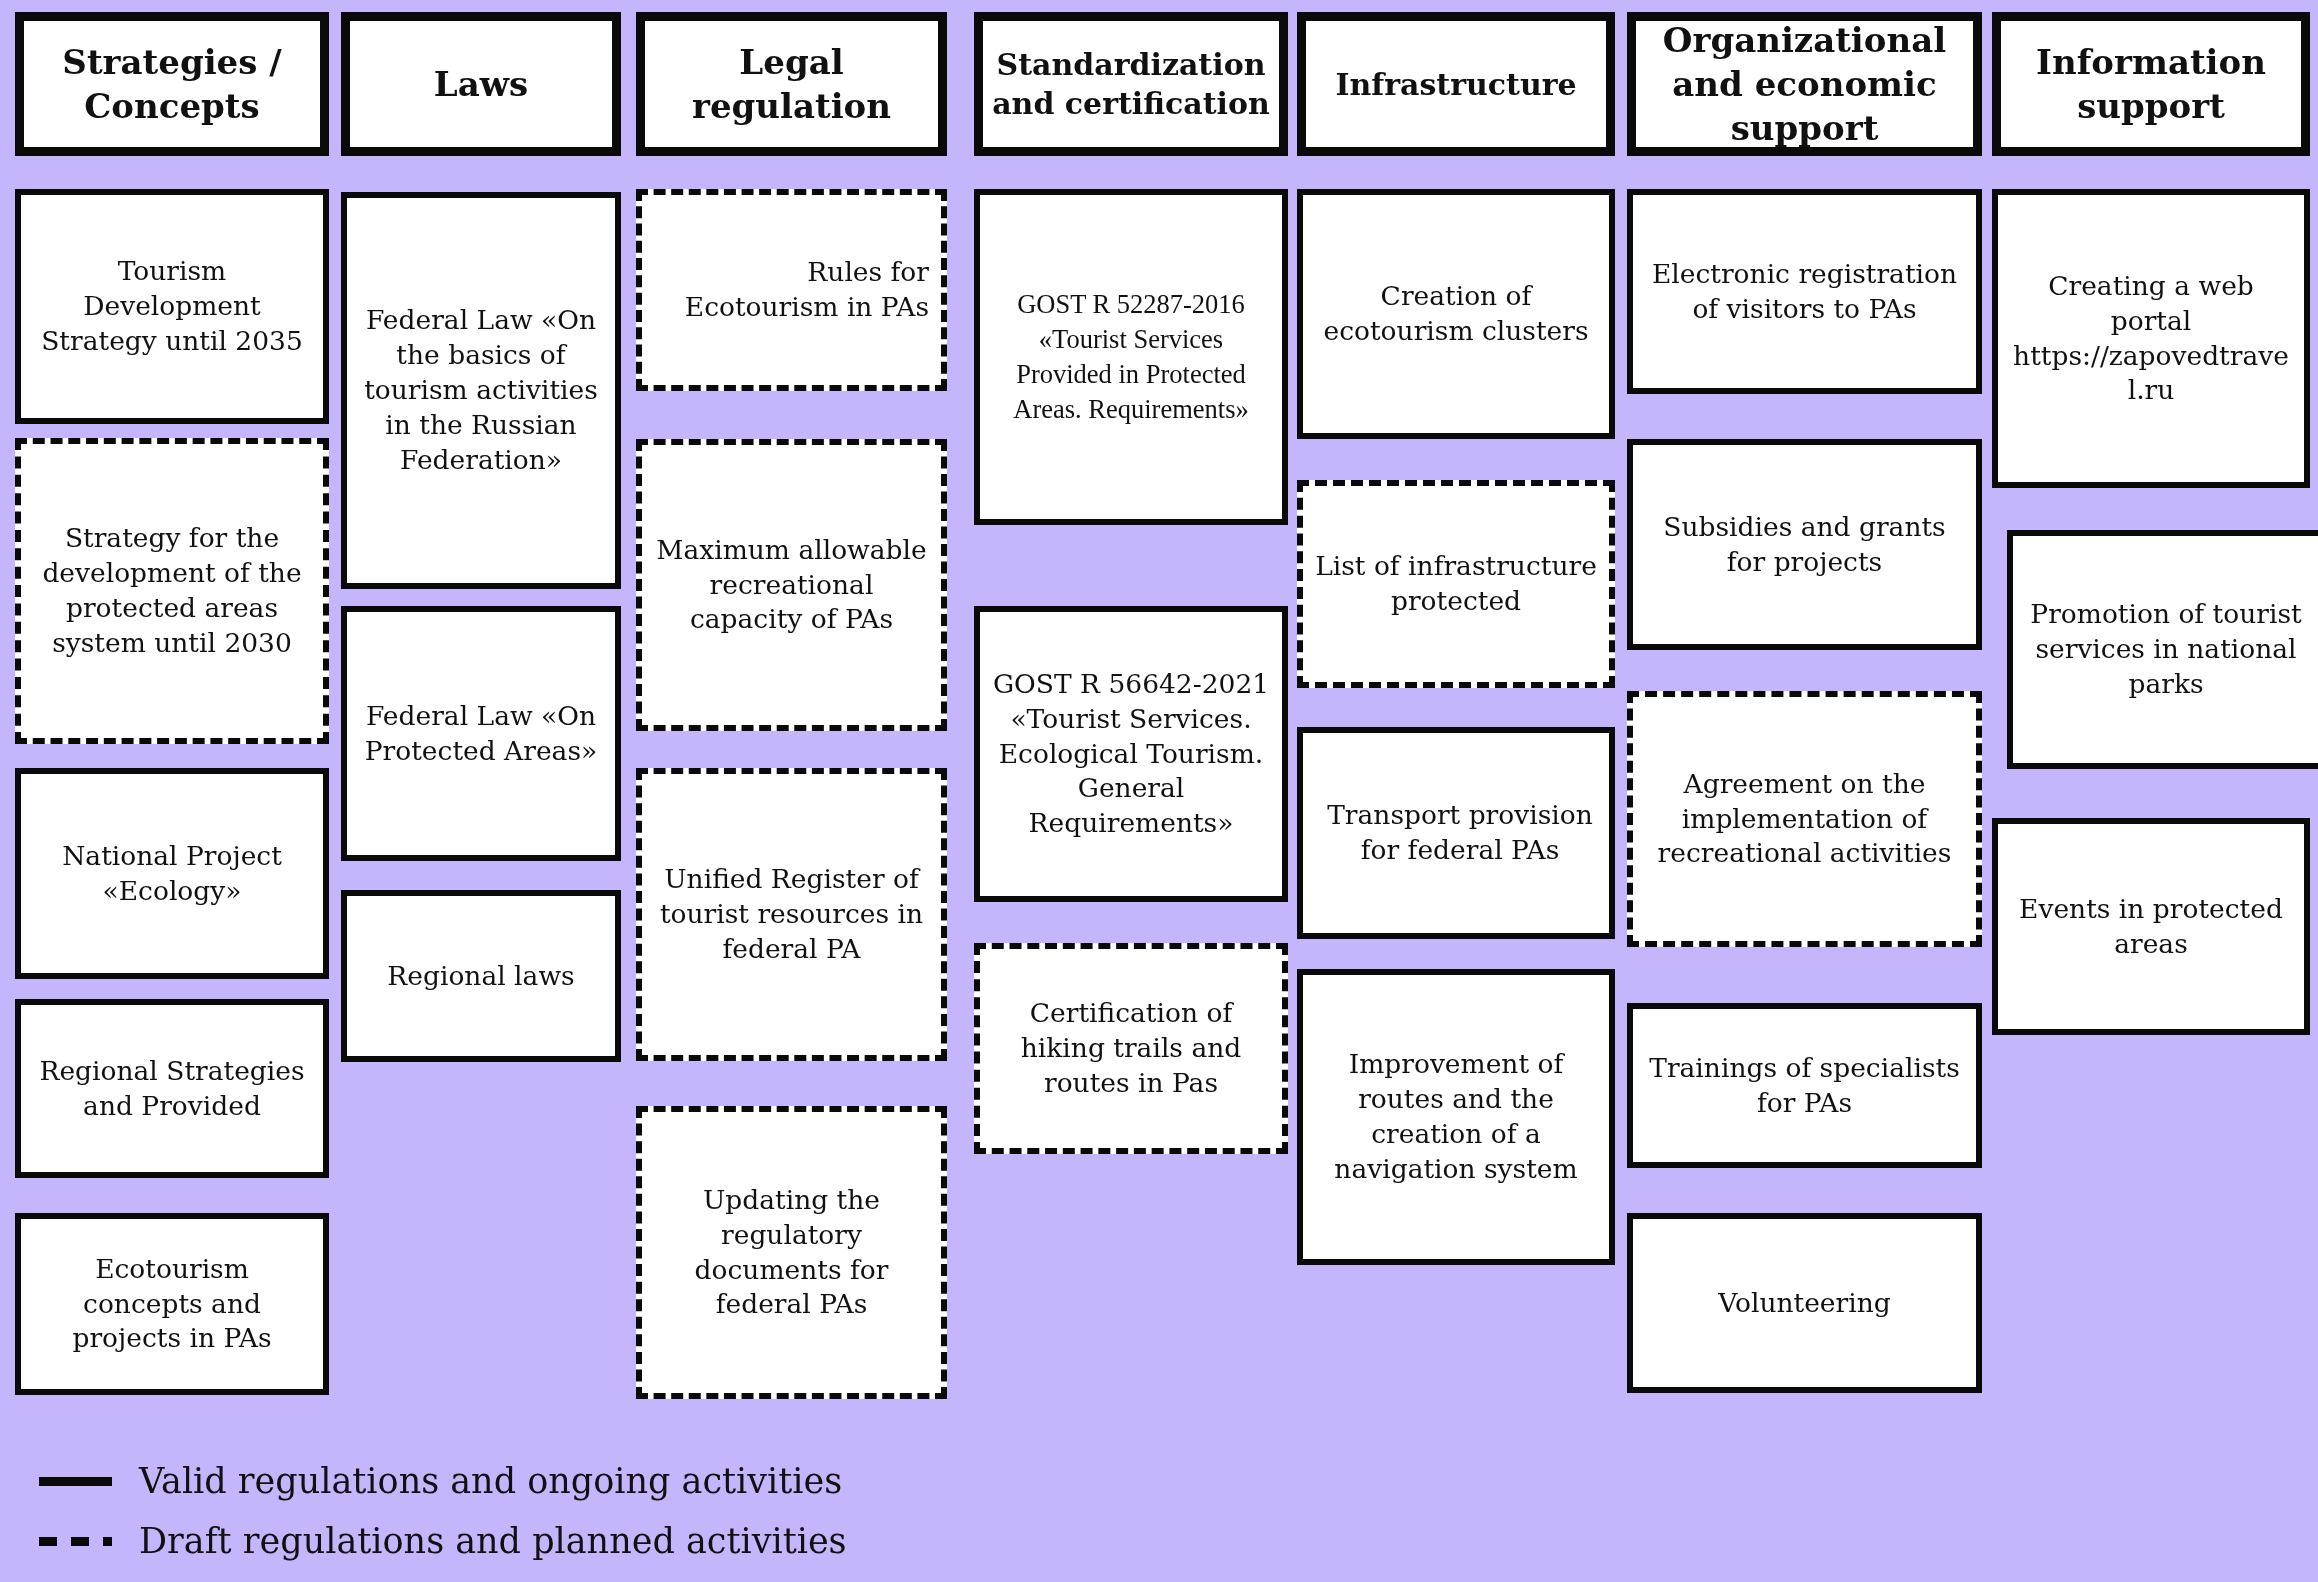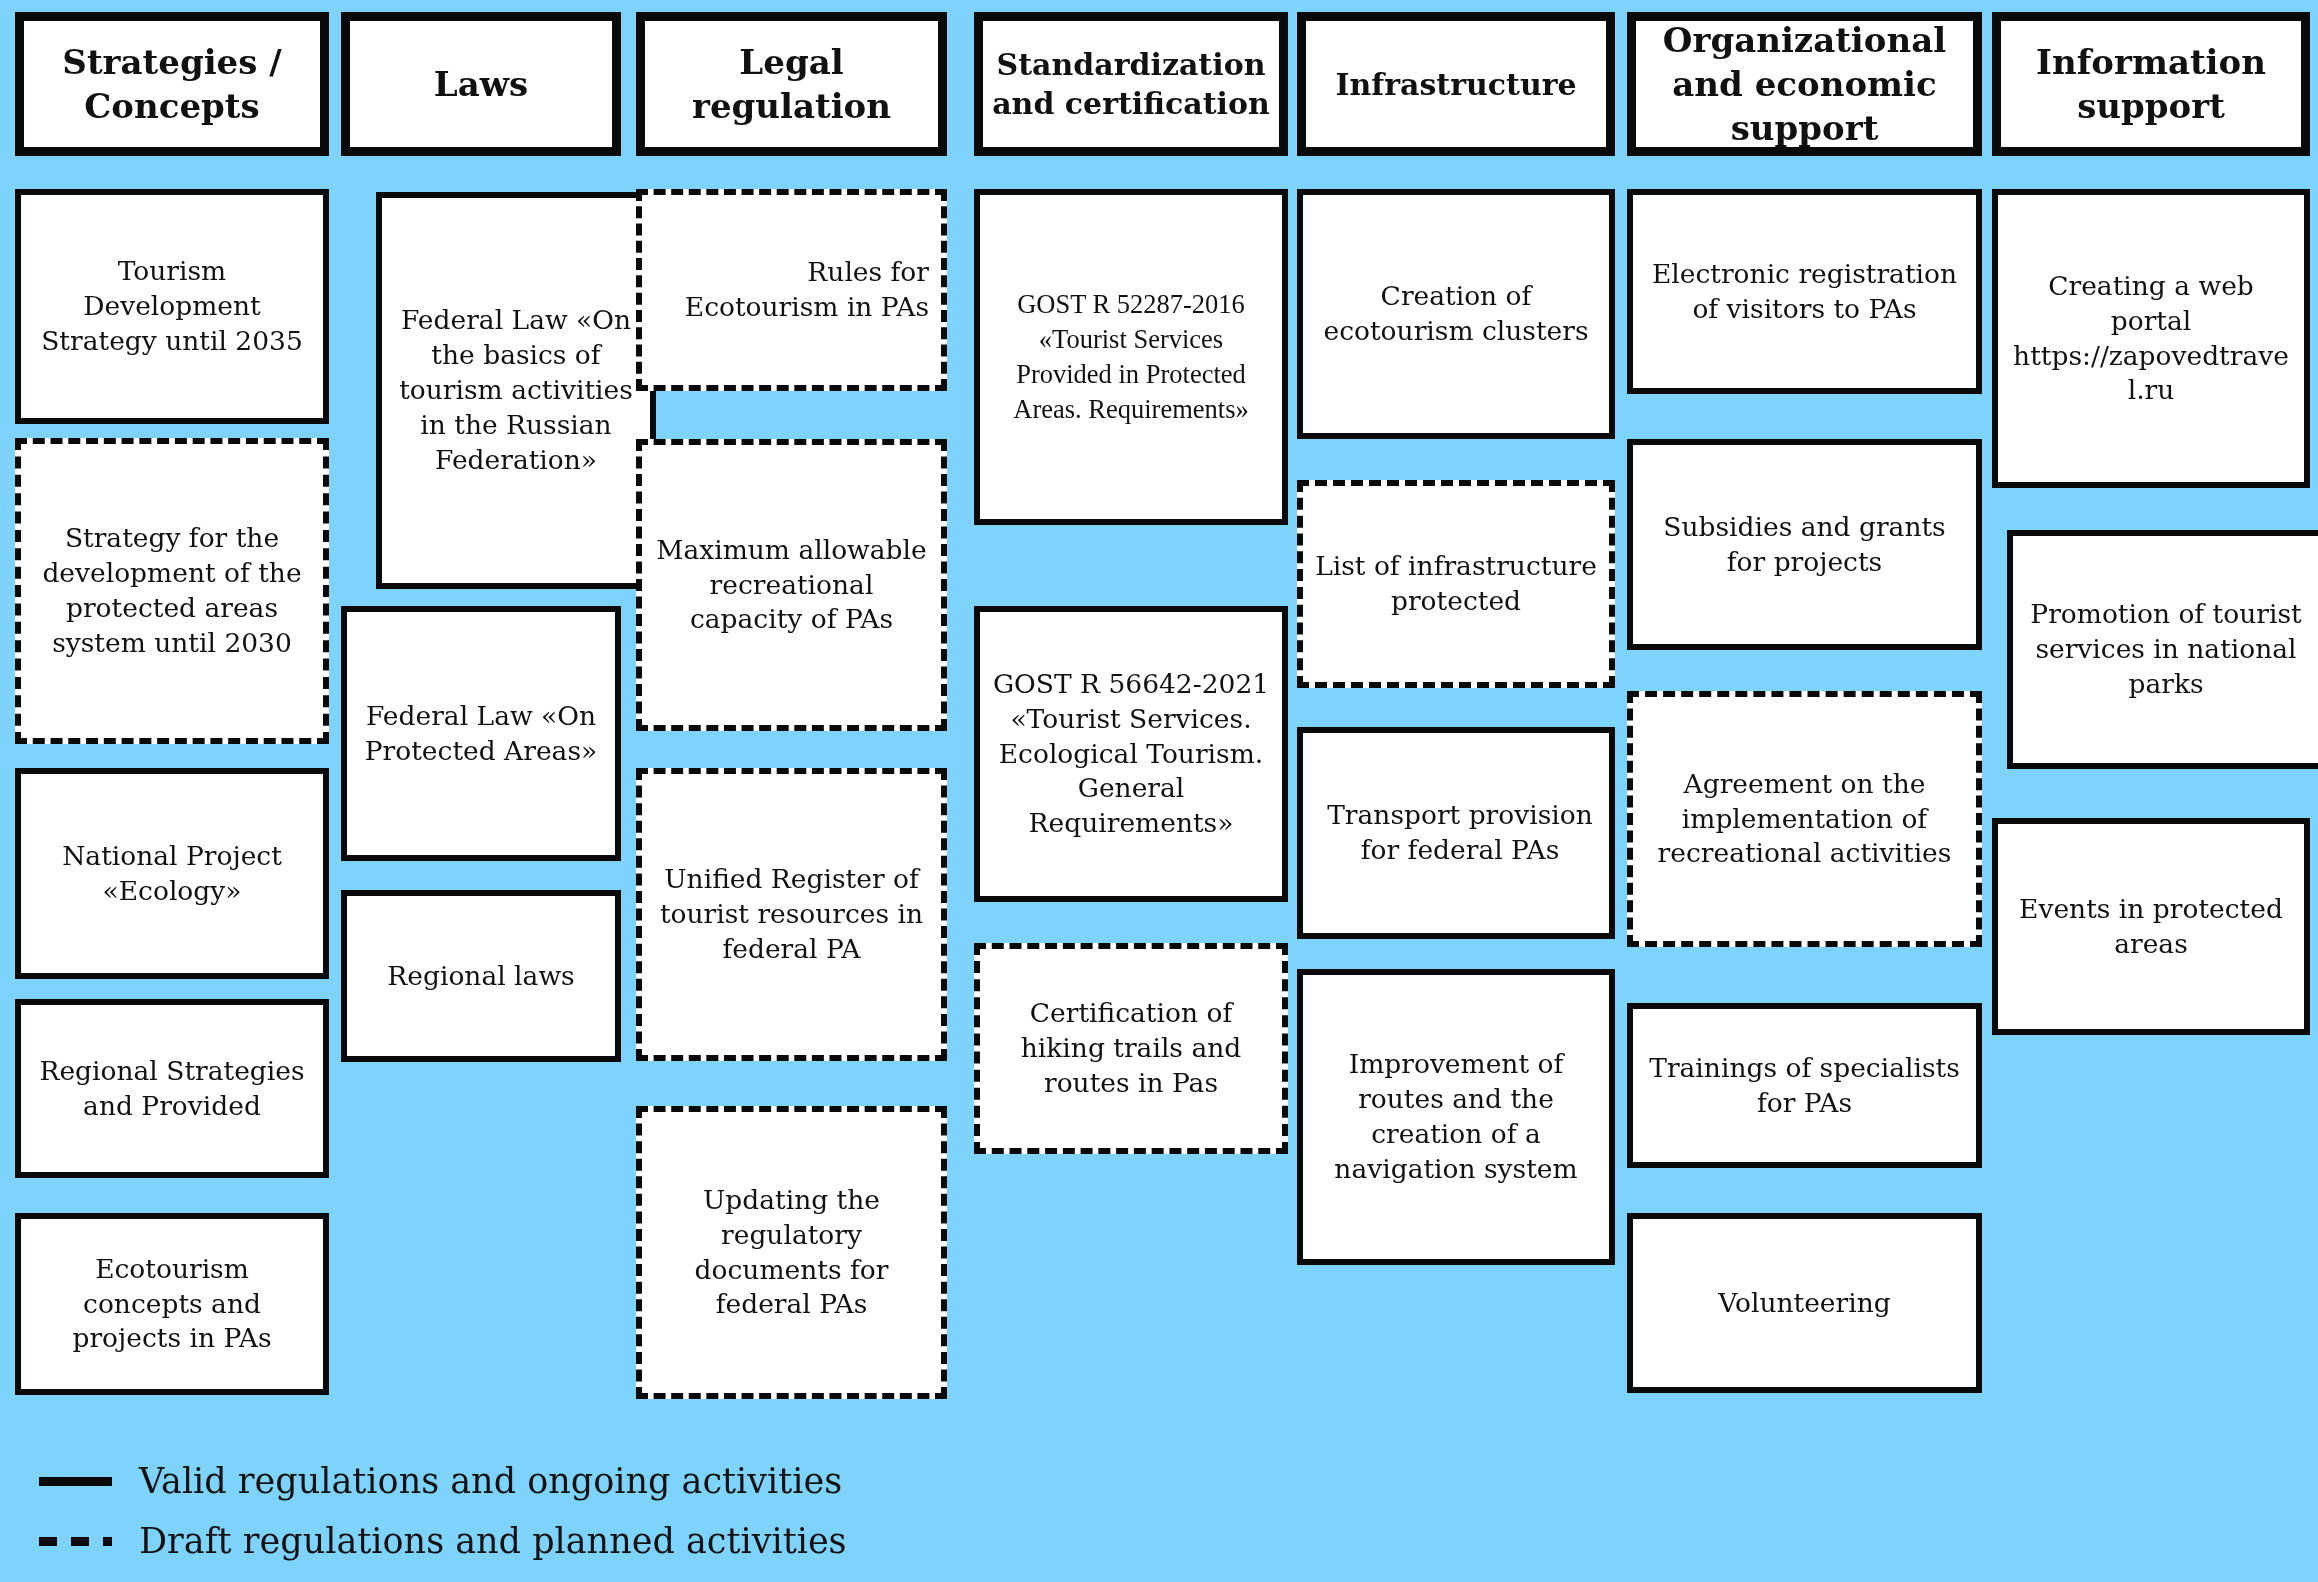--- a/index.html
+++ b/index.html
@@ -1,17 +1,17 @@
 <!DOCTYPE html>
 <html style="font-size:12px"><head>
 <meta charset="utf-8">
 <style>
   html,body{margin:0;padding:0;background:#ffffff;}
   body{font-family:"DejaVu Serif","Liberation Serif",serif;color:#111;}
-  .canvas{position:relative;width:2319px;height:1583px;background:#7dd3fc;overflow:hidden;}
+  .canvas{position:relative;width:2319px;height:1583px;background:#c4b5fd;overflow:hidden;}
 
   .box{
     position:absolute;
     box-sizing:border-box;
     display:flex;align-items:center;justify-content:center;
     text-align:center;
     padding:7.6px 12px;
     background:#ffffff;
     font-size:26.5px;line-height:1.32;
     overflow-wrap:anywhere;
@@ -37,21 +37,21 @@
   
   .c1{left:15px;width:314px;}
   .c1b1{top:189px;height:235px;}
   .c1b2{top:438px;height:306px;}
   .c1b3{top:768px;height:211px;}
   .c1b4{top:999px;height:179px;}
   .c1b5{top:1213px;height:182px;}
 
   
   .c2{left:341px;width:280px;}
-  .c2b1{top:192px;height:397px;margin-left:35px;}
+  .c2b1{top:192px;height:397px;}
   .c2b2{top:606px;height:255px;}
   .c2b3{top:890px;height:172px;}
 
   
   .c3{left:636px;width:311px;}
   .c3b1{top:189px;height:202px;text-align:right;}
   .c3b2{top:439px;height:292px;}
   .c3b3{top:768px;height:293px;}
   .c3b4{top:1106px;height:293px;}
 

